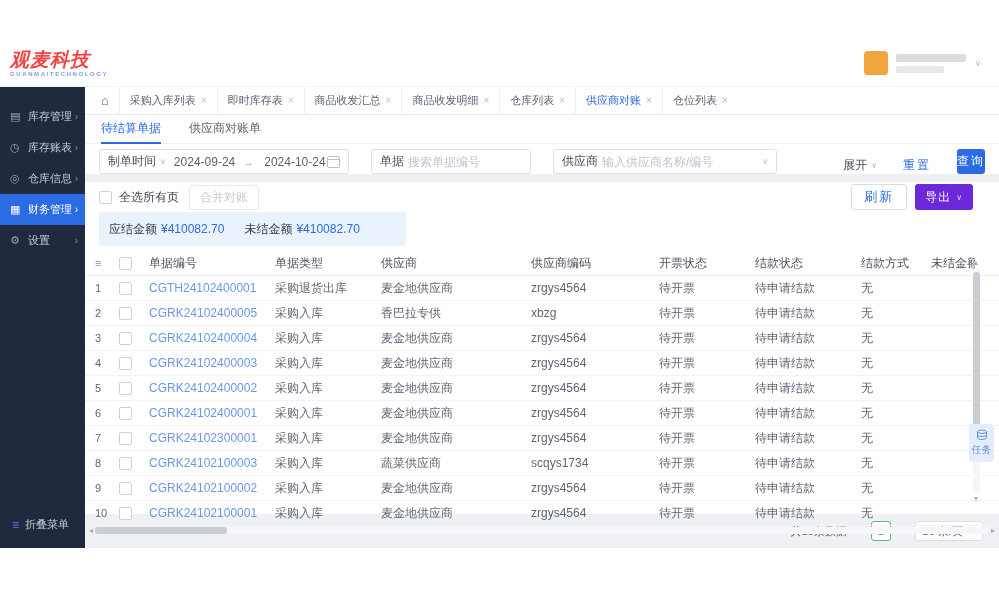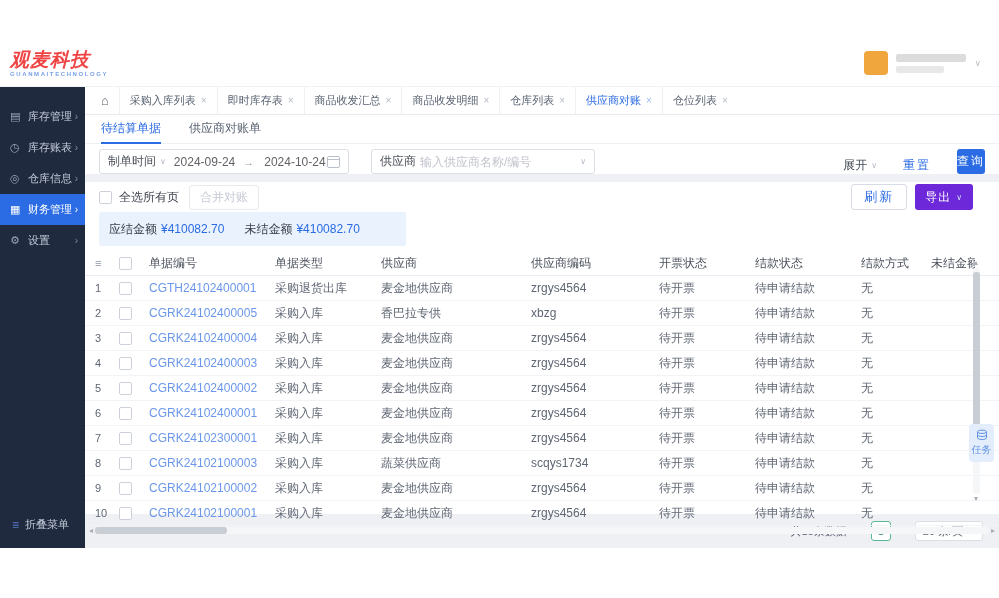--- a/index.html
+++ b/index.html
@@ -240,20 +240,24 @@
           </div>
         <div class="filters">
           <div class="ctrl date-ctrl">
             <span class="lab">制单时间</span>
             <span class="chev">∨</span>
             <span class="dval">2024-09-24</span>
             <span class="darr">→</span>
             <span class="dval">2024-10-24</span>
             <span class="cal-icon"></span>
           </div>
+          <div class="ctrl order-ctrl">
+            <span class="lab">单据</span>
+            <input class="inp" placeholder="搜索单据编号" style="">
+          </div>
           <div class="ctrl supplier-ctrl">
             <span class="lab">供应商</span>
             <input class="inp" placeholder="输入供应商名称/编号" style="">
             <span class="chev">∨</span>
           </div>
           <div class="f-spacer"></div>
           <div class="expand">
             <span>展开</span>
             <span class="chev">∨</span>
           </div>

